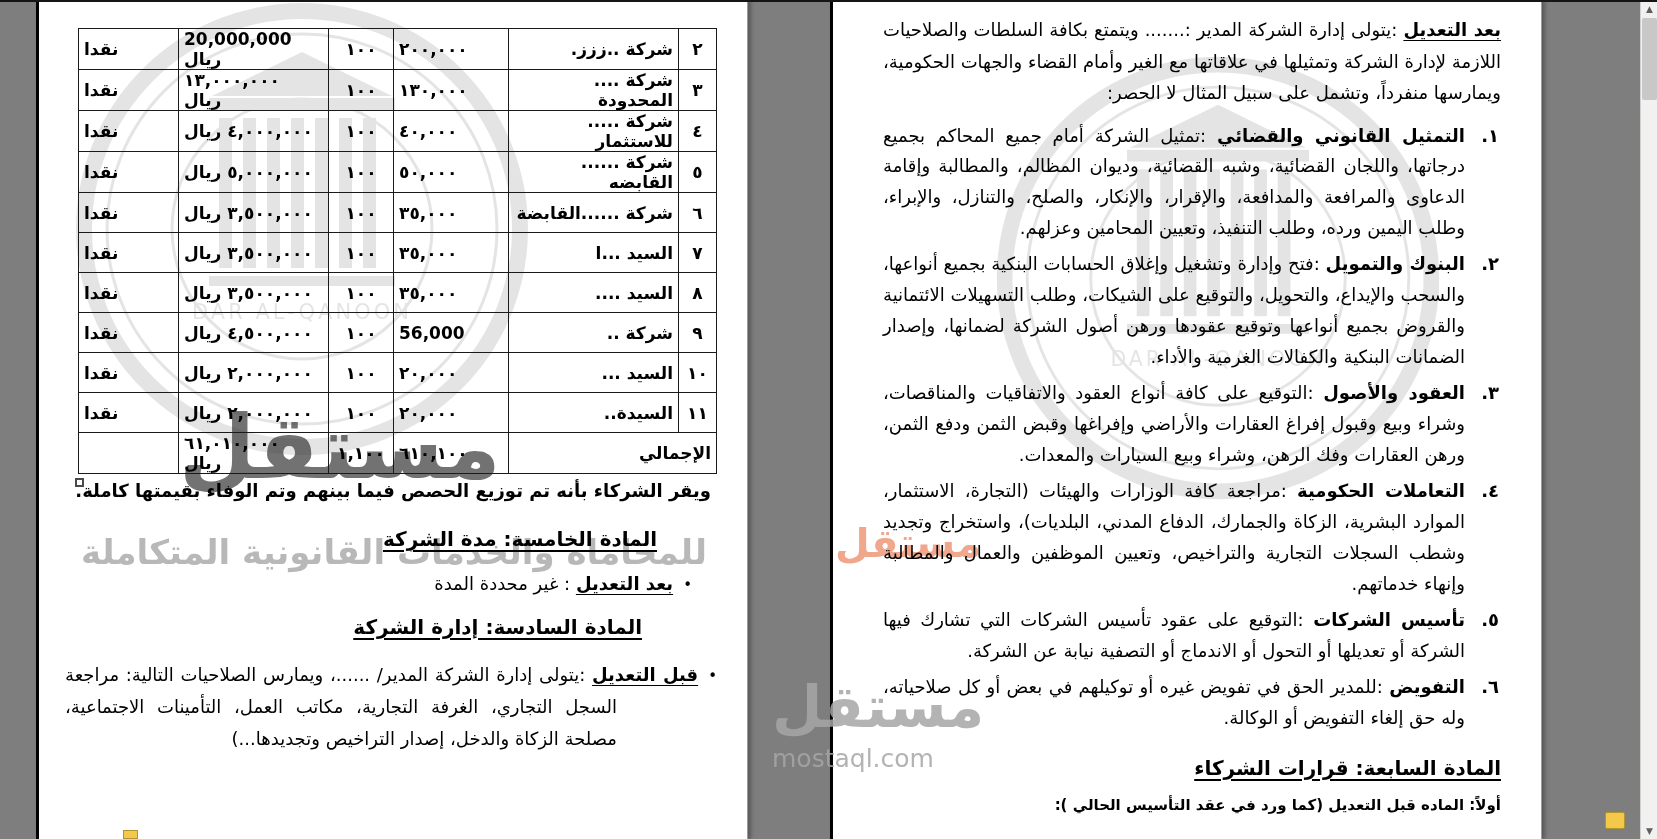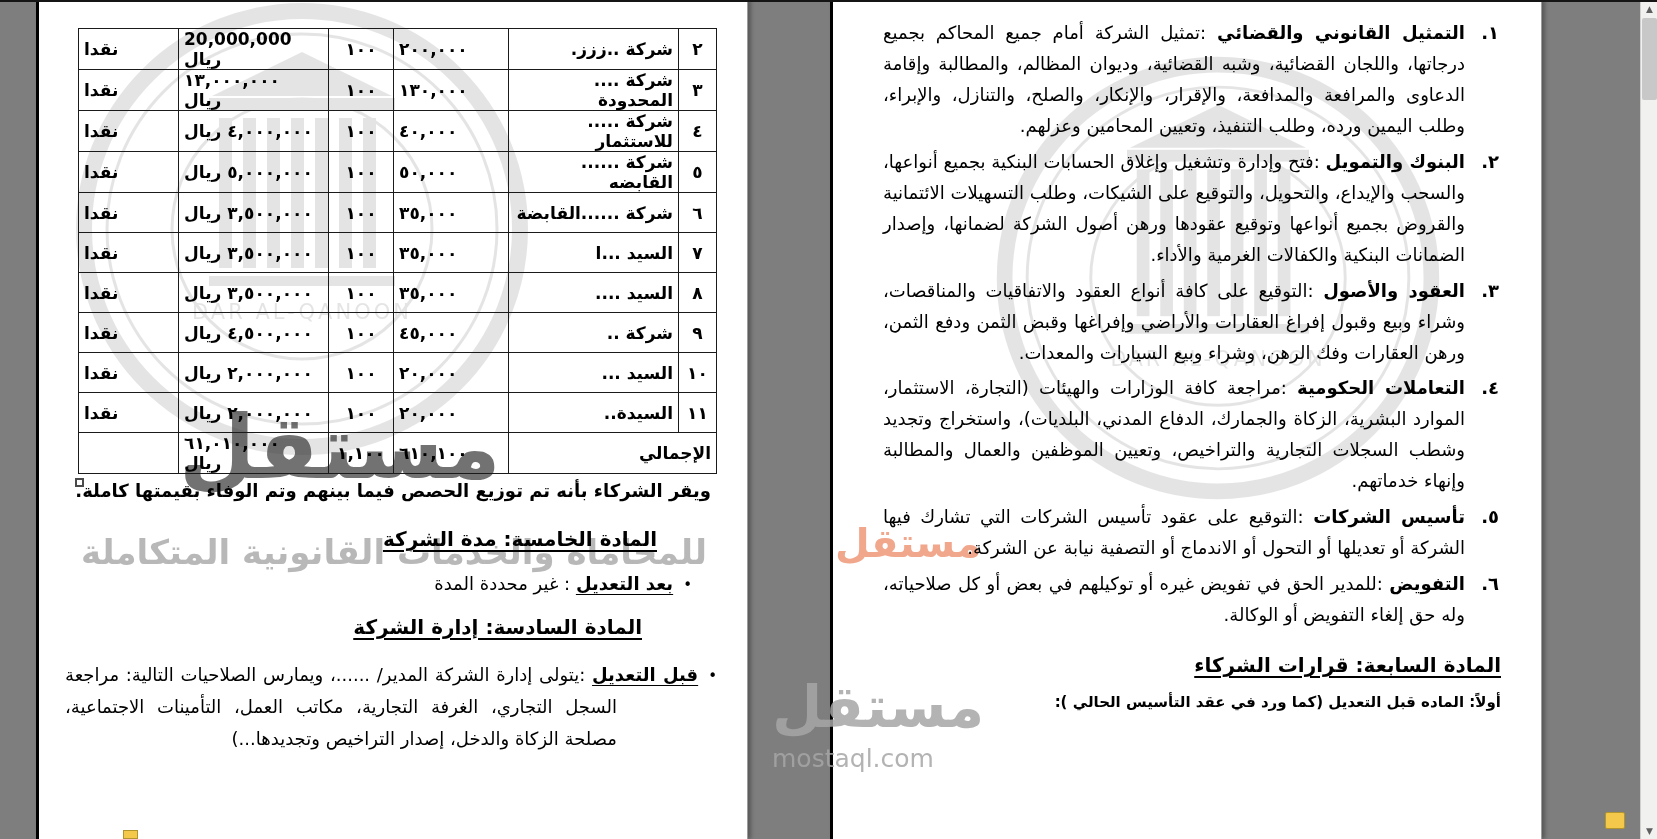--- a/index.html
+++ b/index.html
@@ -176,21 +176,21 @@
             <td class="t-num">٨</td>
             <td class="t-name">السيد ....</td>
             <td class="t-val">٣٥,٠٠٠</td>
             <td class="t-pct">١٠٠</td>
             <td class="t-amt">٣,٥٠٠,٠٠٠ ريال</td>
             <td class="t-cash">نقدا</td>
           </tr>
         <tr>
             <td class="t-num">٩</td>
             <td class="t-name">شركة ..</td>
-            <td class="t-val">٤٥,٠٠٠</td>
+            <td class="t-val">56,000</td>
             <td class="t-pct">١٠٠</td>
             <td class="t-amt">٤,٥٠٠,٠٠٠ ريال</td>
             <td class="t-cash">نقدا</td>
           </tr>
         <tr>
             <td class="t-num">١٠</td>
             <td class="t-name">السيد ...</td>
             <td class="t-val">٢٠,٠٠٠</td>
             <td class="t-pct">١٠٠</td>
             <td class="t-amt">٢,٠٠٠,٠٠٠ ريال</td>
@@ -253,20 +253,23 @@
         <rect x="272" y="124" width="13" height="150"></rect>
       <rect x="296" y="124" width="13" height="150"></rect>
       <rect x="142" y="282" width="186" height="10"></rect>
     </g>
     <text x="235" y="325" text-anchor="middle" font-size="21" letter-spacing="3" fill="#6f6f6f">DAR AL-QANOON</text>
   </svg>
 
   <div class="wm-orange-frag">مستقل</div>
 
   <div class="content content-right">
+    <p class="p-lead">
+      <b class="u">بعد التعديل</b><span> :يتولى إدارة الشركة المدير :....... ويتمتع بكافة السلطات والصلاحيات اللازمة لإدارة الشركة وتمثيلها في علاقاتها مع الغير وأمام القضاء والجهات الحكومية، ويمارسها منفرداً، وتشمل على سبيل المثال لا الحصر:</span>
+    </p>
 
     <div class="list">
       <div class="li"><span class="li-num">١.</span><b>التمثيل القانوني والقضائي</b><span> :تمثيل الشركة أمام جميع المحاكم بجميع درجاتها، واللجان القضائية، وشبه القضائية، وديوان المظالم، والمطالبة وإقامة الدعاوى والمرافعة والمدافعة، والإقرار، والإنكار، والصلح، والتنازل، والإبراء، وطلب اليمين ورده، وطلب التنفيذ، وتعيين المحامين وعزلهم.</span></div>
       <div class="li"><span class="li-num">٢.</span><b>البنوك والتمويل</b><span> :فتح وإدارة وتشغيل وإغلاق الحسابات البنكية بجميع أنواعها، والسحب والإيداع، والتحويل، والتوقيع على الشيكات، وطلب التسهيلات الائتمانية والقروض بجميع أنواعها وتوقيع عقودها ورهن أصول الشركة لضمانها، وإصدار الضمانات البنكية والكفالات الغرمية والأداء.</span></div>
       <div class="li"><span class="li-num">٣.</span><b>العقود والأصول</b><span> :التوقيع على كافة أنواع العقود والاتفاقيات والمناقصات، وشراء وبيع وقبول إفراغ العقارات والأراضي وإفراغها وقبض الثمن ودفع الثمن، ورهن العقارات وفك الرهن، وشراء وبيع السيارات والمعدات.</span></div>
       <div class="li"><span class="li-num">٤.</span><b>التعاملات الحكومية</b><span> :مراجعة كافة الوزارات والهيئات (التجارة، الاستثمار، الموارد البشرية، الزكاة والجمارك، الدفاع المدني، البلديات)، واستخراج وتجديد وشطب السجلات التجارية والتراخيص، وتعيين الموظفين والعمال والمطالبة وإنهاء خدماتهم.</span></div>
       <div class="li"><span class="li-num">٥.</span><b>تأسيس الشركات</b><span> :التوقيع على عقود تأسيس الشركات التي تشارك فيها الشركة أو تعديلها أو التحول أو الاندماج أو التصفية نيابة عن الشركة.</span></div>
       <div class="li"><span class="li-num">٦.</span><b>التفويض</b><span> :للمدير الحق في تفويض غيره أو توكيلهم في بعض أو كل صلاحياته، وله حق إلغاء التفويض أو الوكالة.</span></div>
     </div>
 

